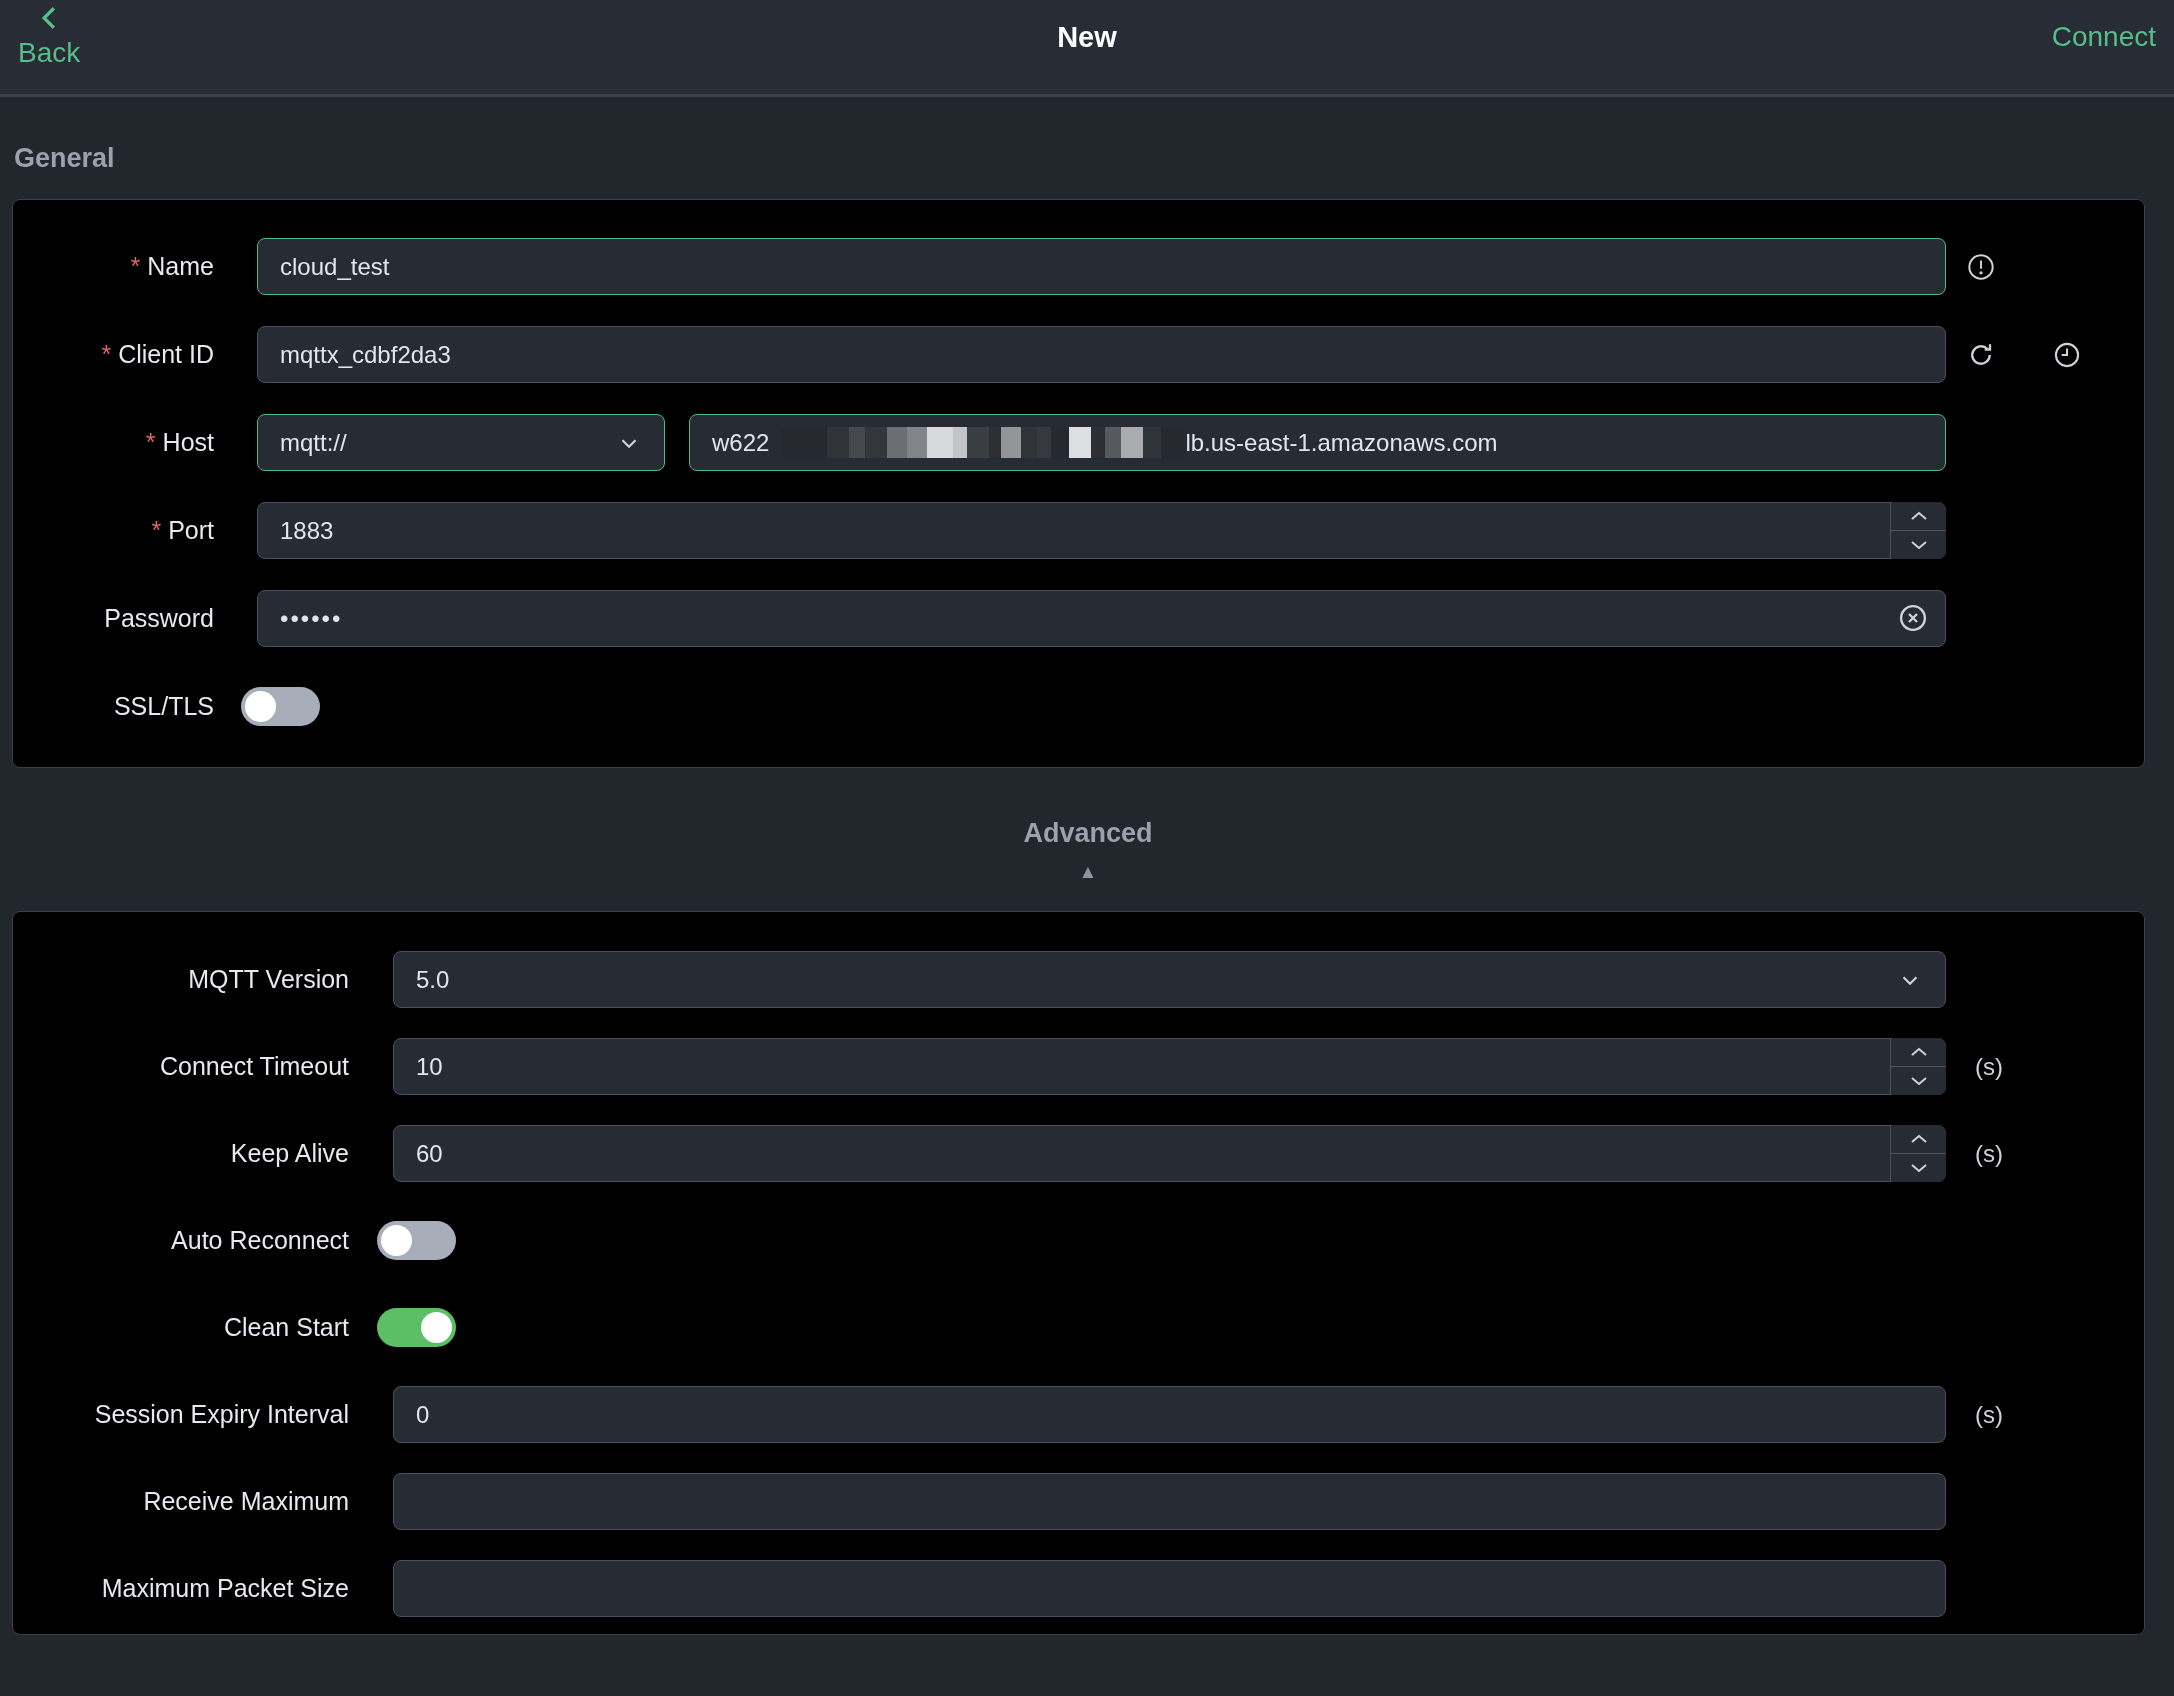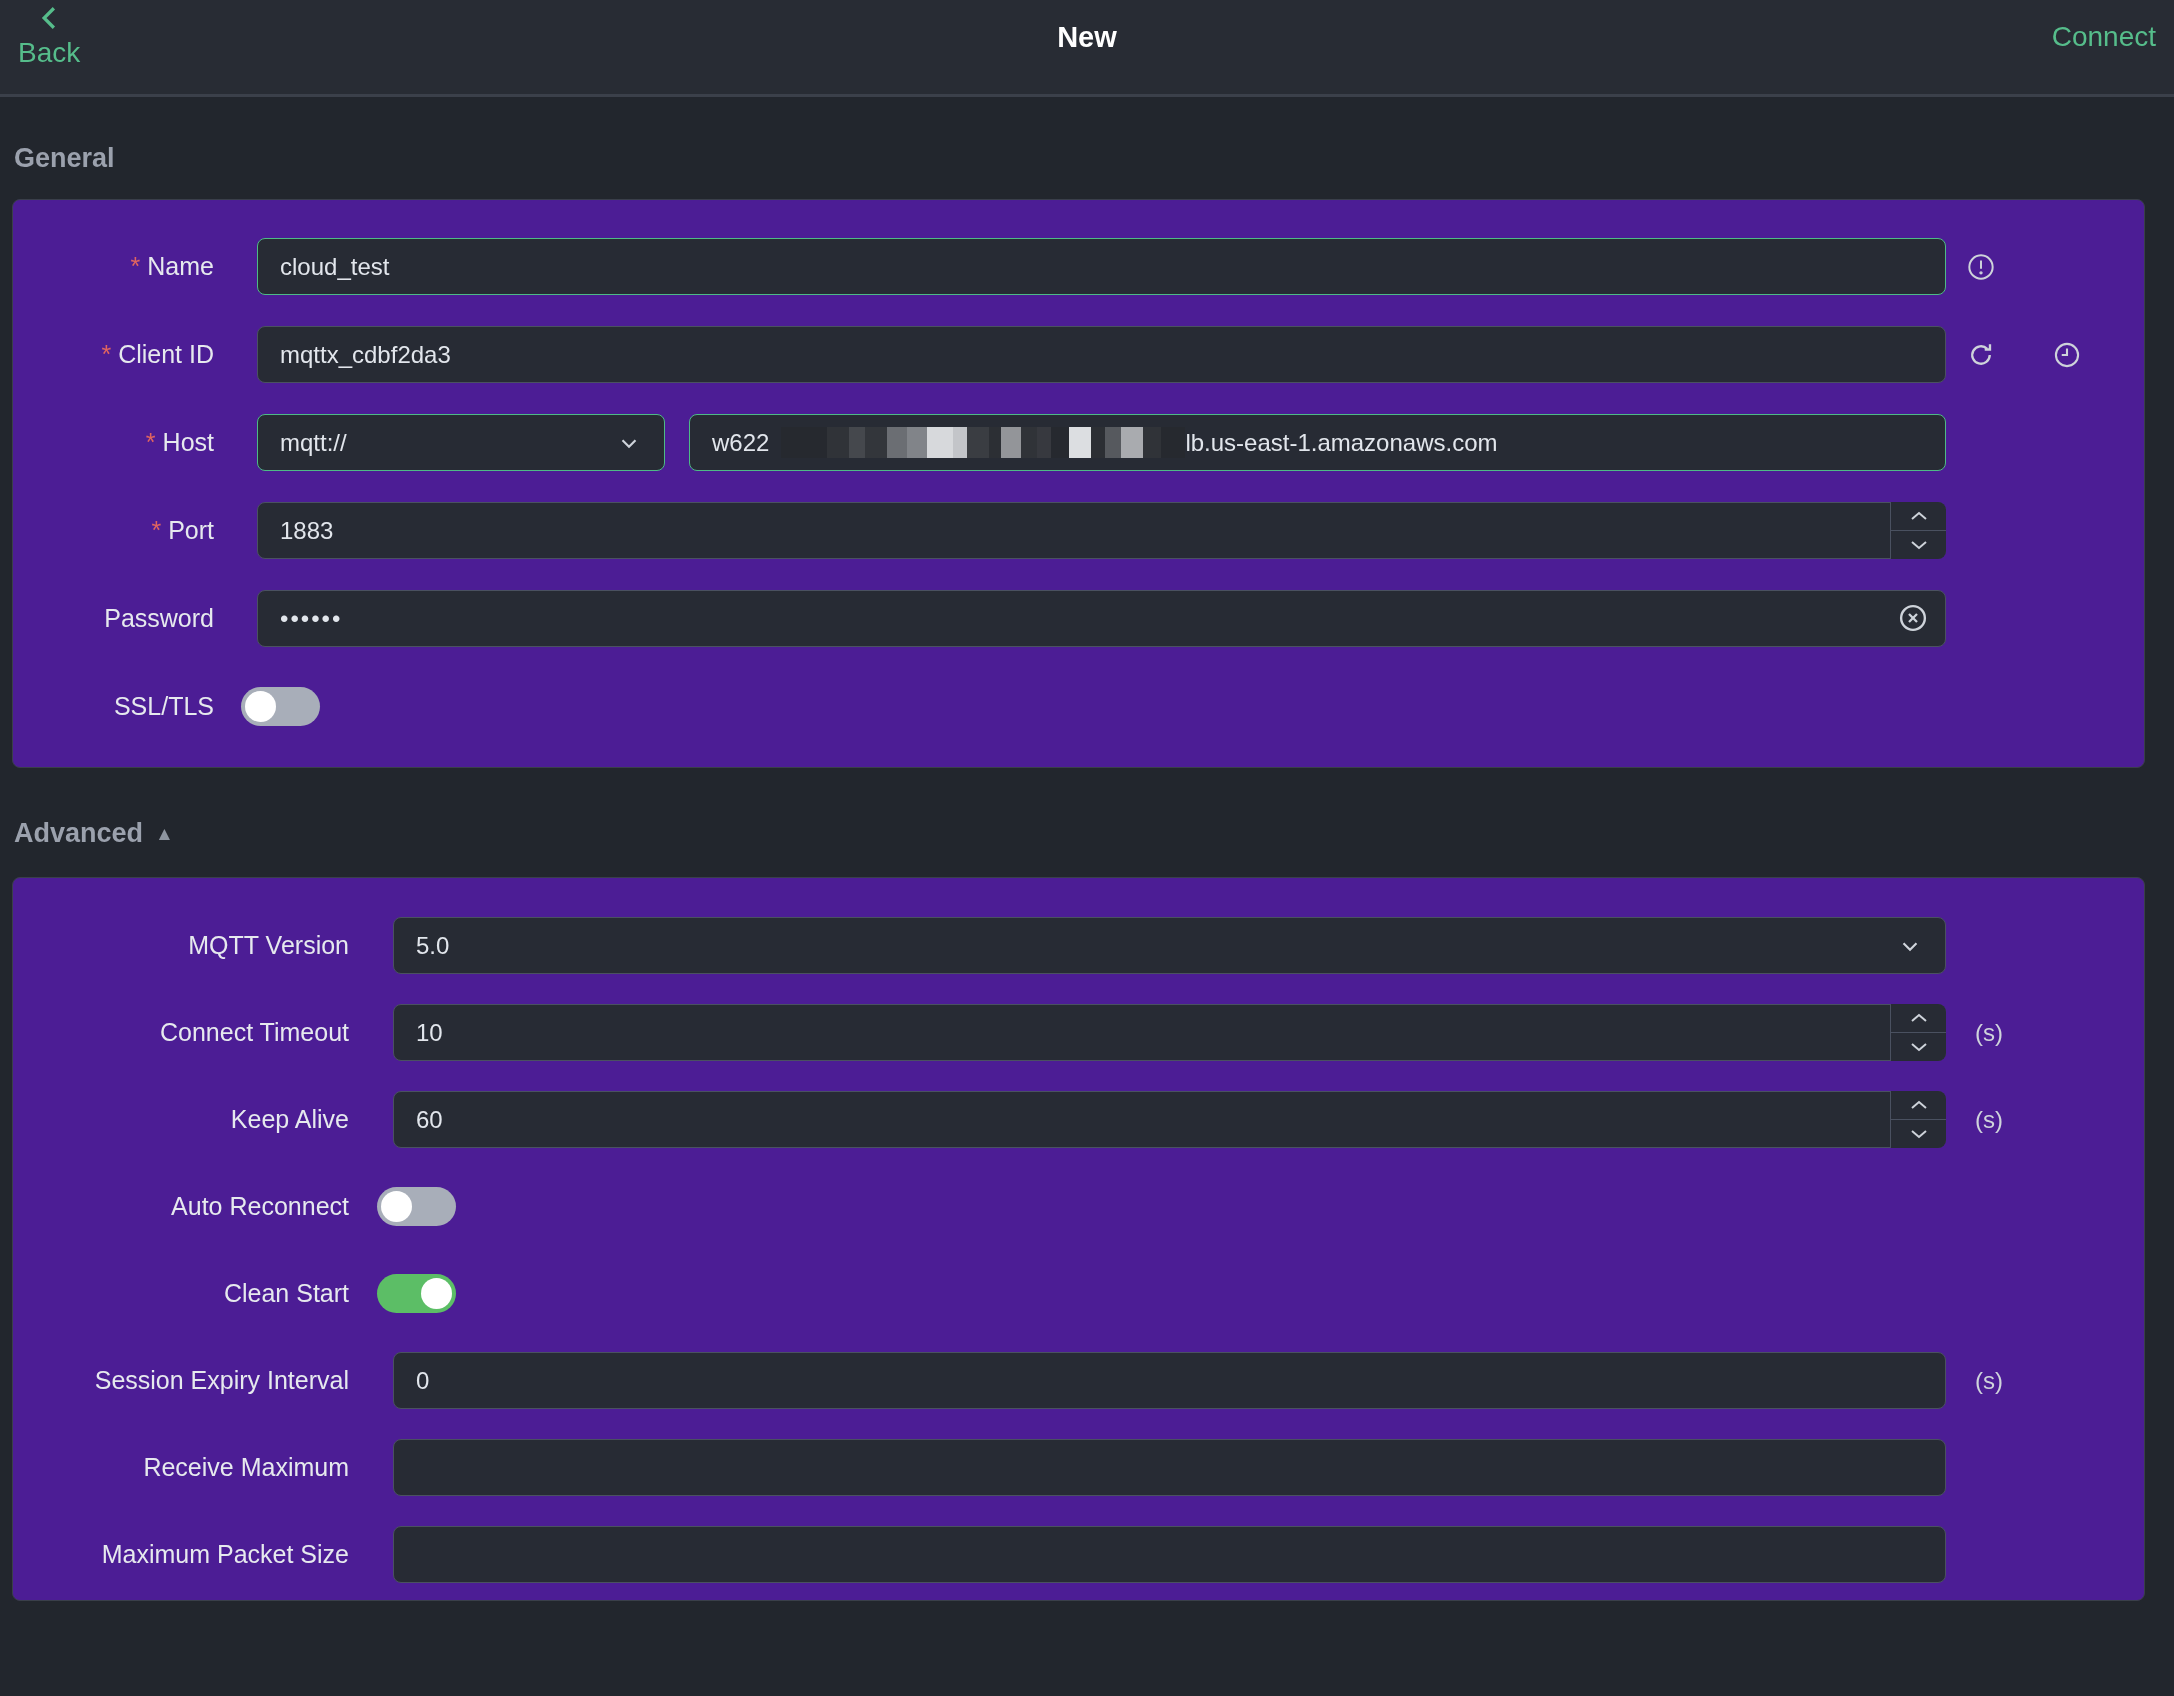--- a/index.html
+++ b/index.html
@@ -23,25 +23,25 @@
   }
   .nav-btn svg { display:block; }
 
   
   .content { padding:0 12px; }
   .section-header {
     font-size:27px; font-weight:bold; color:#9ba1ad;
     margin-top:46px; margin-bottom:25px; padding-left:2px;
     display:flex; align-items:center; gap:12px;
   }
-  .section-header.advanced { margin-top:50px; margin-bottom:28px; }
+  .section-header.advanced { margin-top:50px; margin-bottom:28px;flex-direction:column; }
   .collapse-tri { font-size:19px; color:#8d949f; }
 
   .panel {
-    background:#4c1d95; border:1px solid #3a3f4a; border-radius:8px;
+    background:#000000; border:1px solid #3a3f4a; border-radius:8px;
     width:2133px;
   }
   .panel.general { padding:38px 0 32px 0; }
   .panel.advanced-panel { padding:39px 0 0 0; height:724px; overflow:hidden; }
 
   
   .row { display:flex; align-items:center; height:57px; margin-bottom:31px; }
   .panel.advanced-panel .row { margin-bottom:30px; }
   .row:last-child { margin-bottom:0; }
   .label-col {

